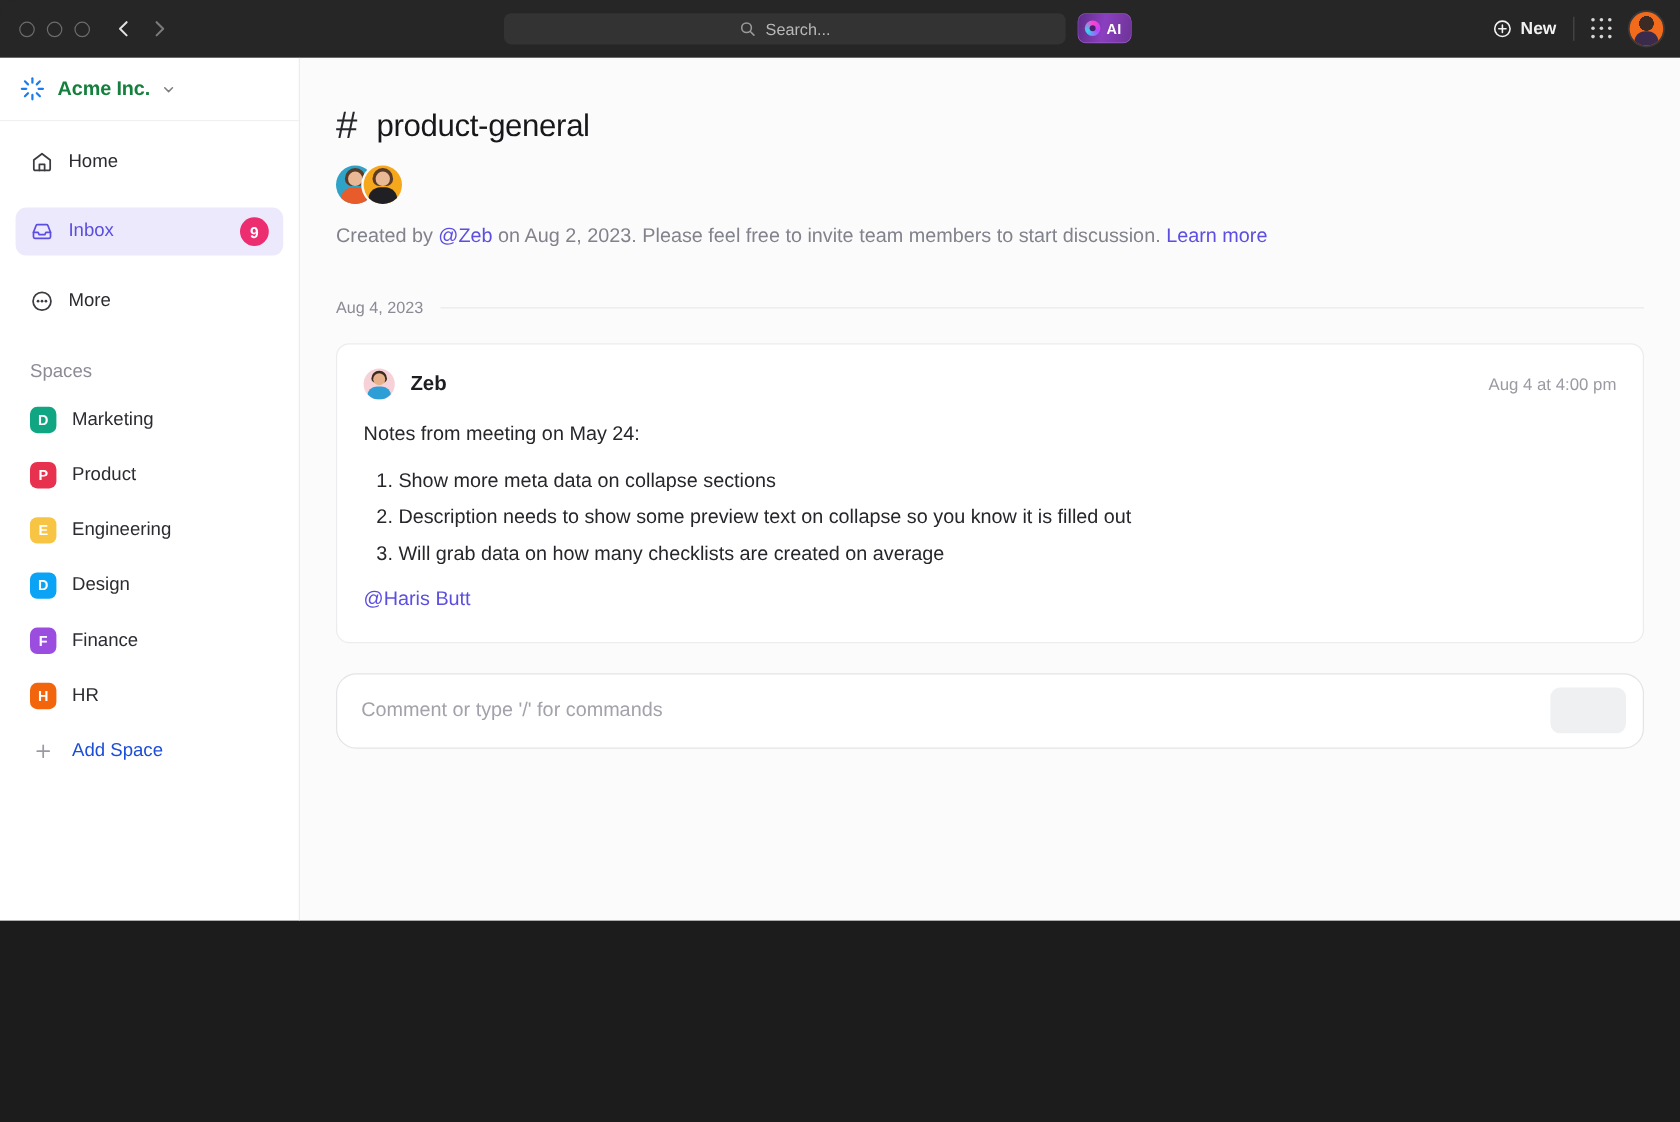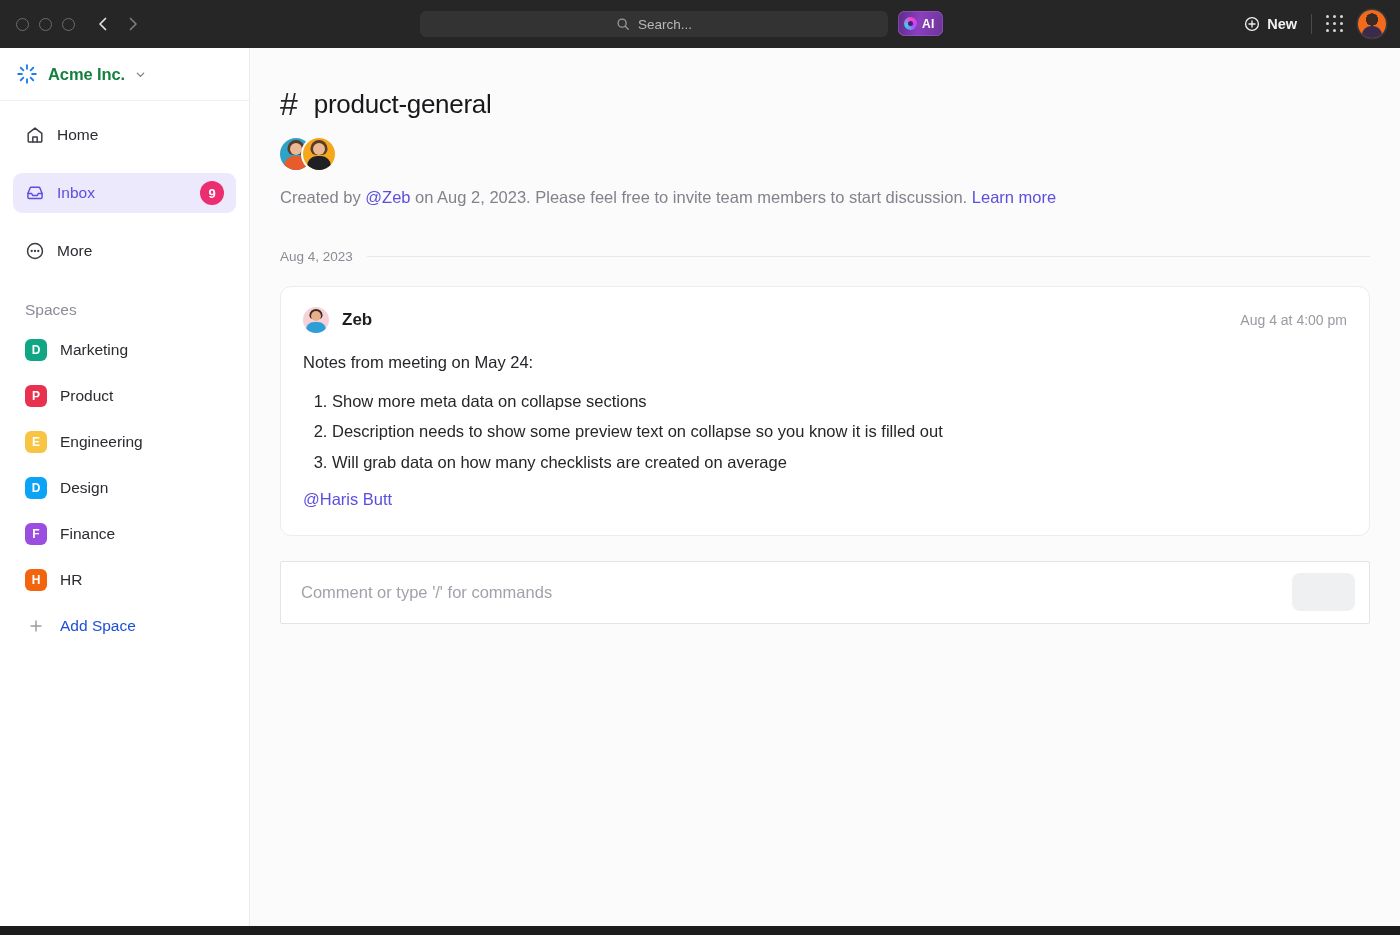--- a/index.html
+++ b/index.html
@@ -4,21 +4,21 @@
 <style>
   * { box-sizing: border-box; margin: 0; padding: 0; }
   html, body {
     width: 1400px; height: 935px;
     font-family: "Liberation Sans", sans-serif;
     background: #1c1c1c;
     overflow: hidden;
   }
   .app {
     position: relative;
-    width: 1400px; height: 926px;
+    width: 1400px; height: 767px;
     background: #262626;
     display: flex;
     flex-direction: column;
   }
 
   
   .topbar {
     height: 48px;
     flex: 0 0 48px;
     background: #262626;
@@ -212,21 +212,21 @@
   .msg-time { margin-left: auto; font-size: 14px; color: #9a9aa2; }
 
   .msg-text { font-size: 16.5px; color: #26262b; line-height: 1.55; }
   .msg-list { margin: 10px 0 0 0; padding-left: 29px; }
   .msg-list li { font-size: 16.5px; color: #26262b; line-height: 1.85; }
   .mention { display: block; margin-top: 10px; font-size: 16.5px; color: #5b4ee0; }
 
   .composer {
     background: #ffffff;
     border: 1px solid #e4e4e7;
-    border-radius: 2px;
+    border-radius: 17px;
     height: 63px;
     display: flex; align-items: center;
     padding: 0 14px 0 20px;
     margin-top: 25px;
   }
   .composer-ph { font-size: 16.5px; color: #a2a2ab; }
   .send-btn {
     margin-left: auto;
     width: 63px; height: 38px;
     border-radius: 8px; background: #eef0f2;

